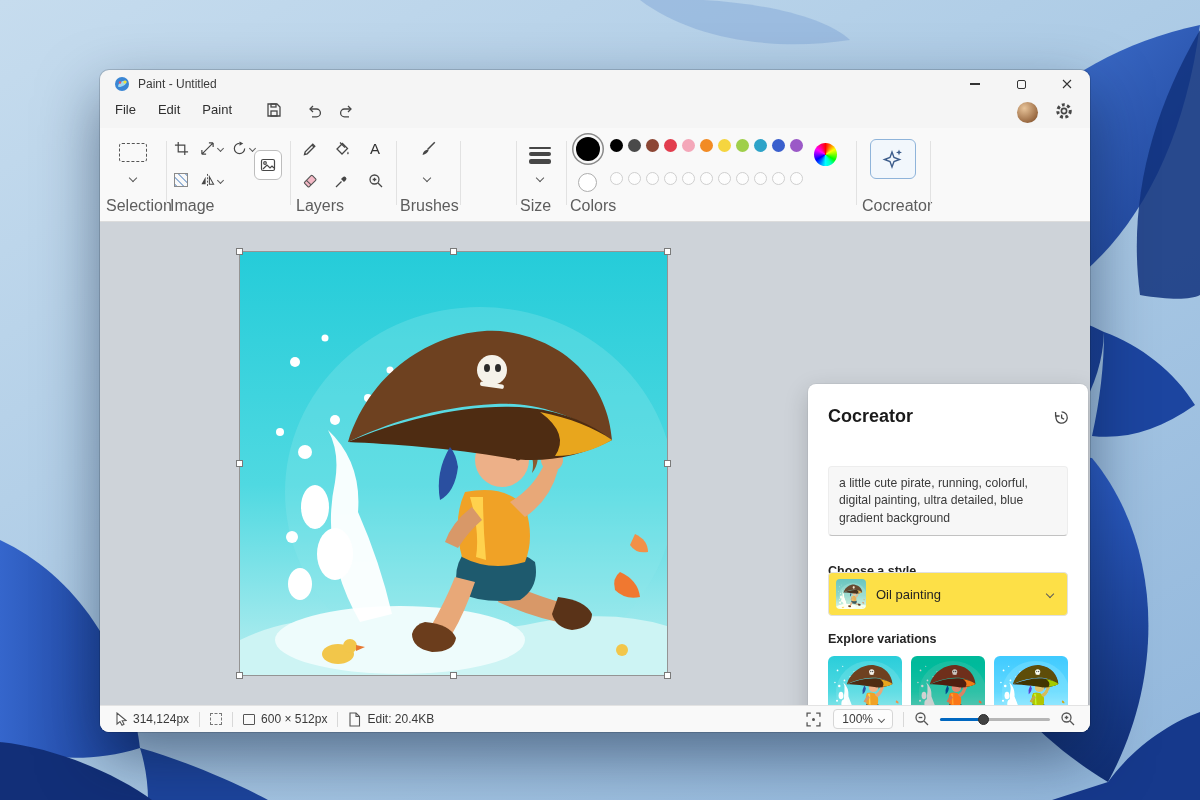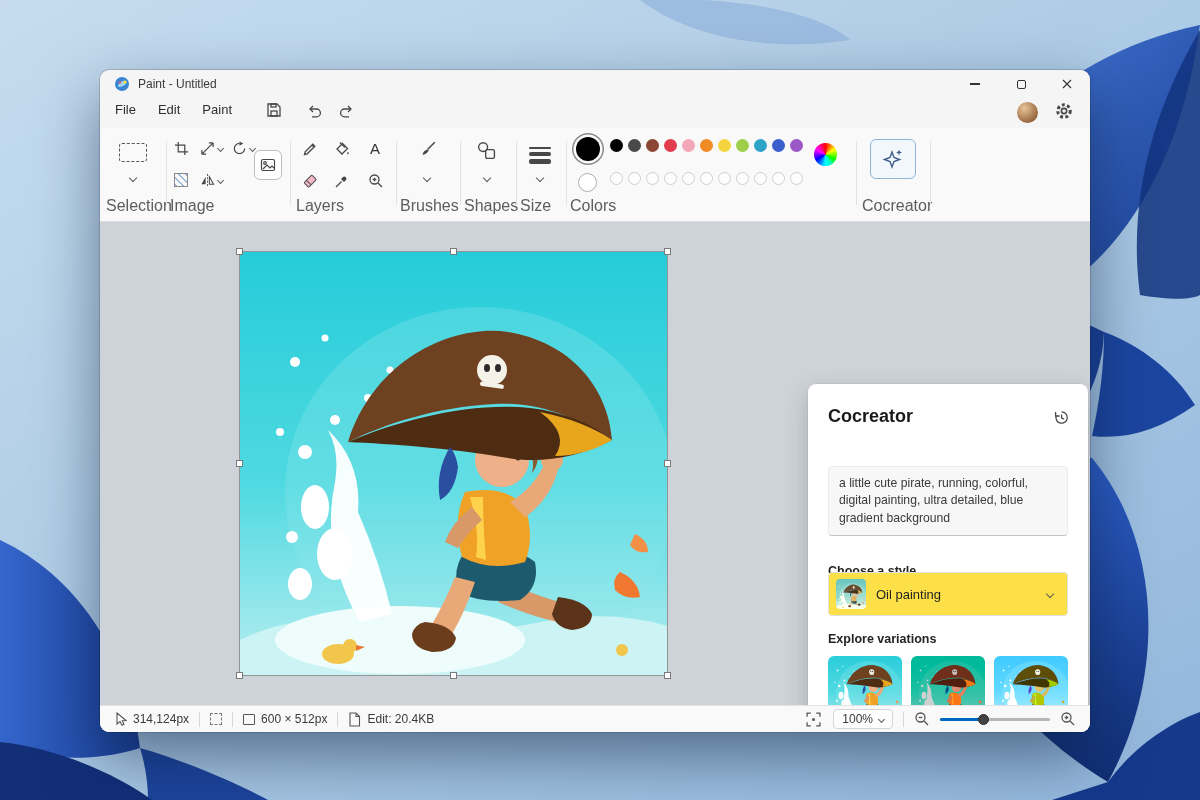--- a/index.html
+++ b/index.html
@@ -309,28 +309,20 @@
     <div class="rgroup" style="left:300px;width:54px">
       <svg class="abs" style="left:17px;top:12px" width="20" height="20" viewBox="0 0 18 18">
           <path d="M16,2 L9.5,8.5" fill="none" stroke="#474747" stroke-width="1.4"></path>
           <path d="M9.5,8.5 C7,9 5.5,10.5 5,13.5 C8,13 9.5,11.5 10.5,9.5 Z" fill="#474747"></path>
         </svg>
       <span class="chev abs" style="left:24px;top:47px"></span>
       <div class="glabel">Brushes</div>
     </div>
     <div class="rsep" style="left:360px"></div>
 
-    <div class="rgroup" style="left:364px;width:46px">
-      <svg class="abs" style="left:13px;top:13px" width="19" height="19" viewBox="0 0 18 18" fill="none" stroke="#474747" stroke-width="1.3">
-          <circle cx="5.8" cy="5.8" r="4.2"></circle>
-          <rect x="8.2" y="8.2" width="8.3" height="8.3" rx="1.5"></rect>
-        </svg>
-      <span class="chev abs" style="left:20px;top:47px"></span>
-      <div class="glabel">Shapes</div>
-    </div>
     <div class="rsep" style="left:416px"></div>
 
     <div class="rgroup" style="left:420px;width:40px">
       <div class="sizelines abs" style="left:9px;top:16px;width:22px">
         <div style="height:2px"></div>
           <div style="height:3.5px"></div>
           <div style="height:5.5px"></div>
       </div>
       <span class="chev abs" style="left:17px;top:47px"></span>
       <div class="glabel">Size</div>

